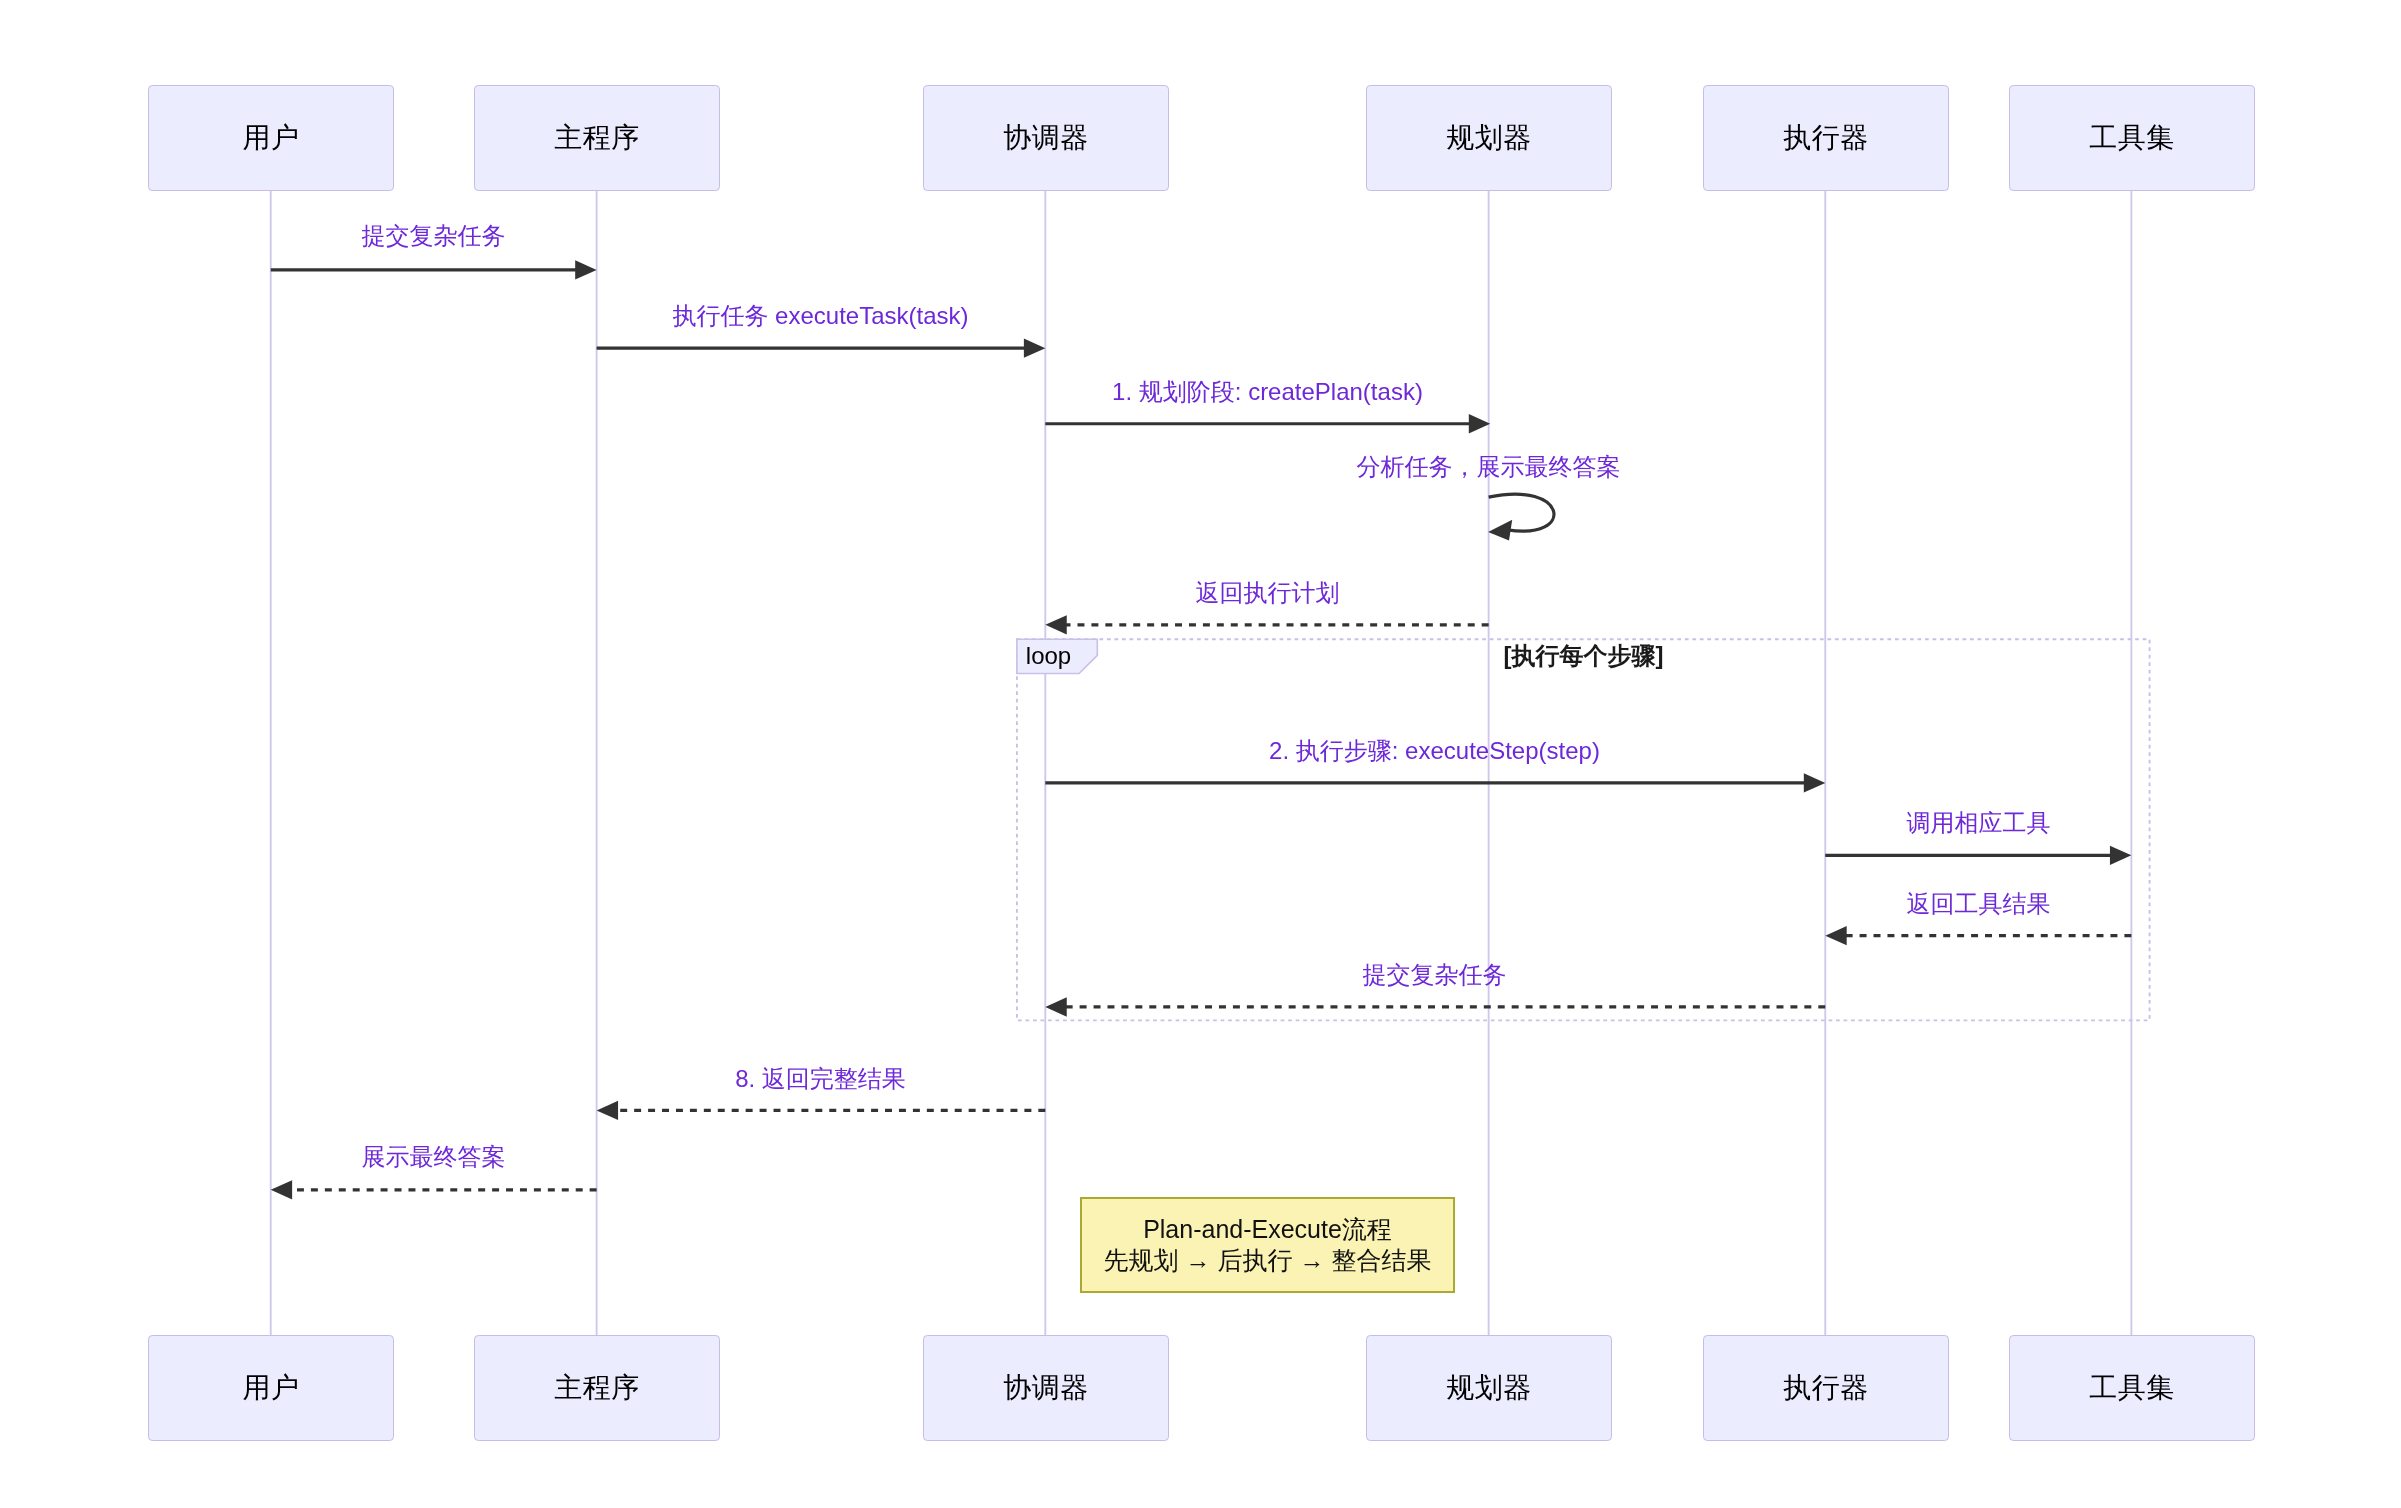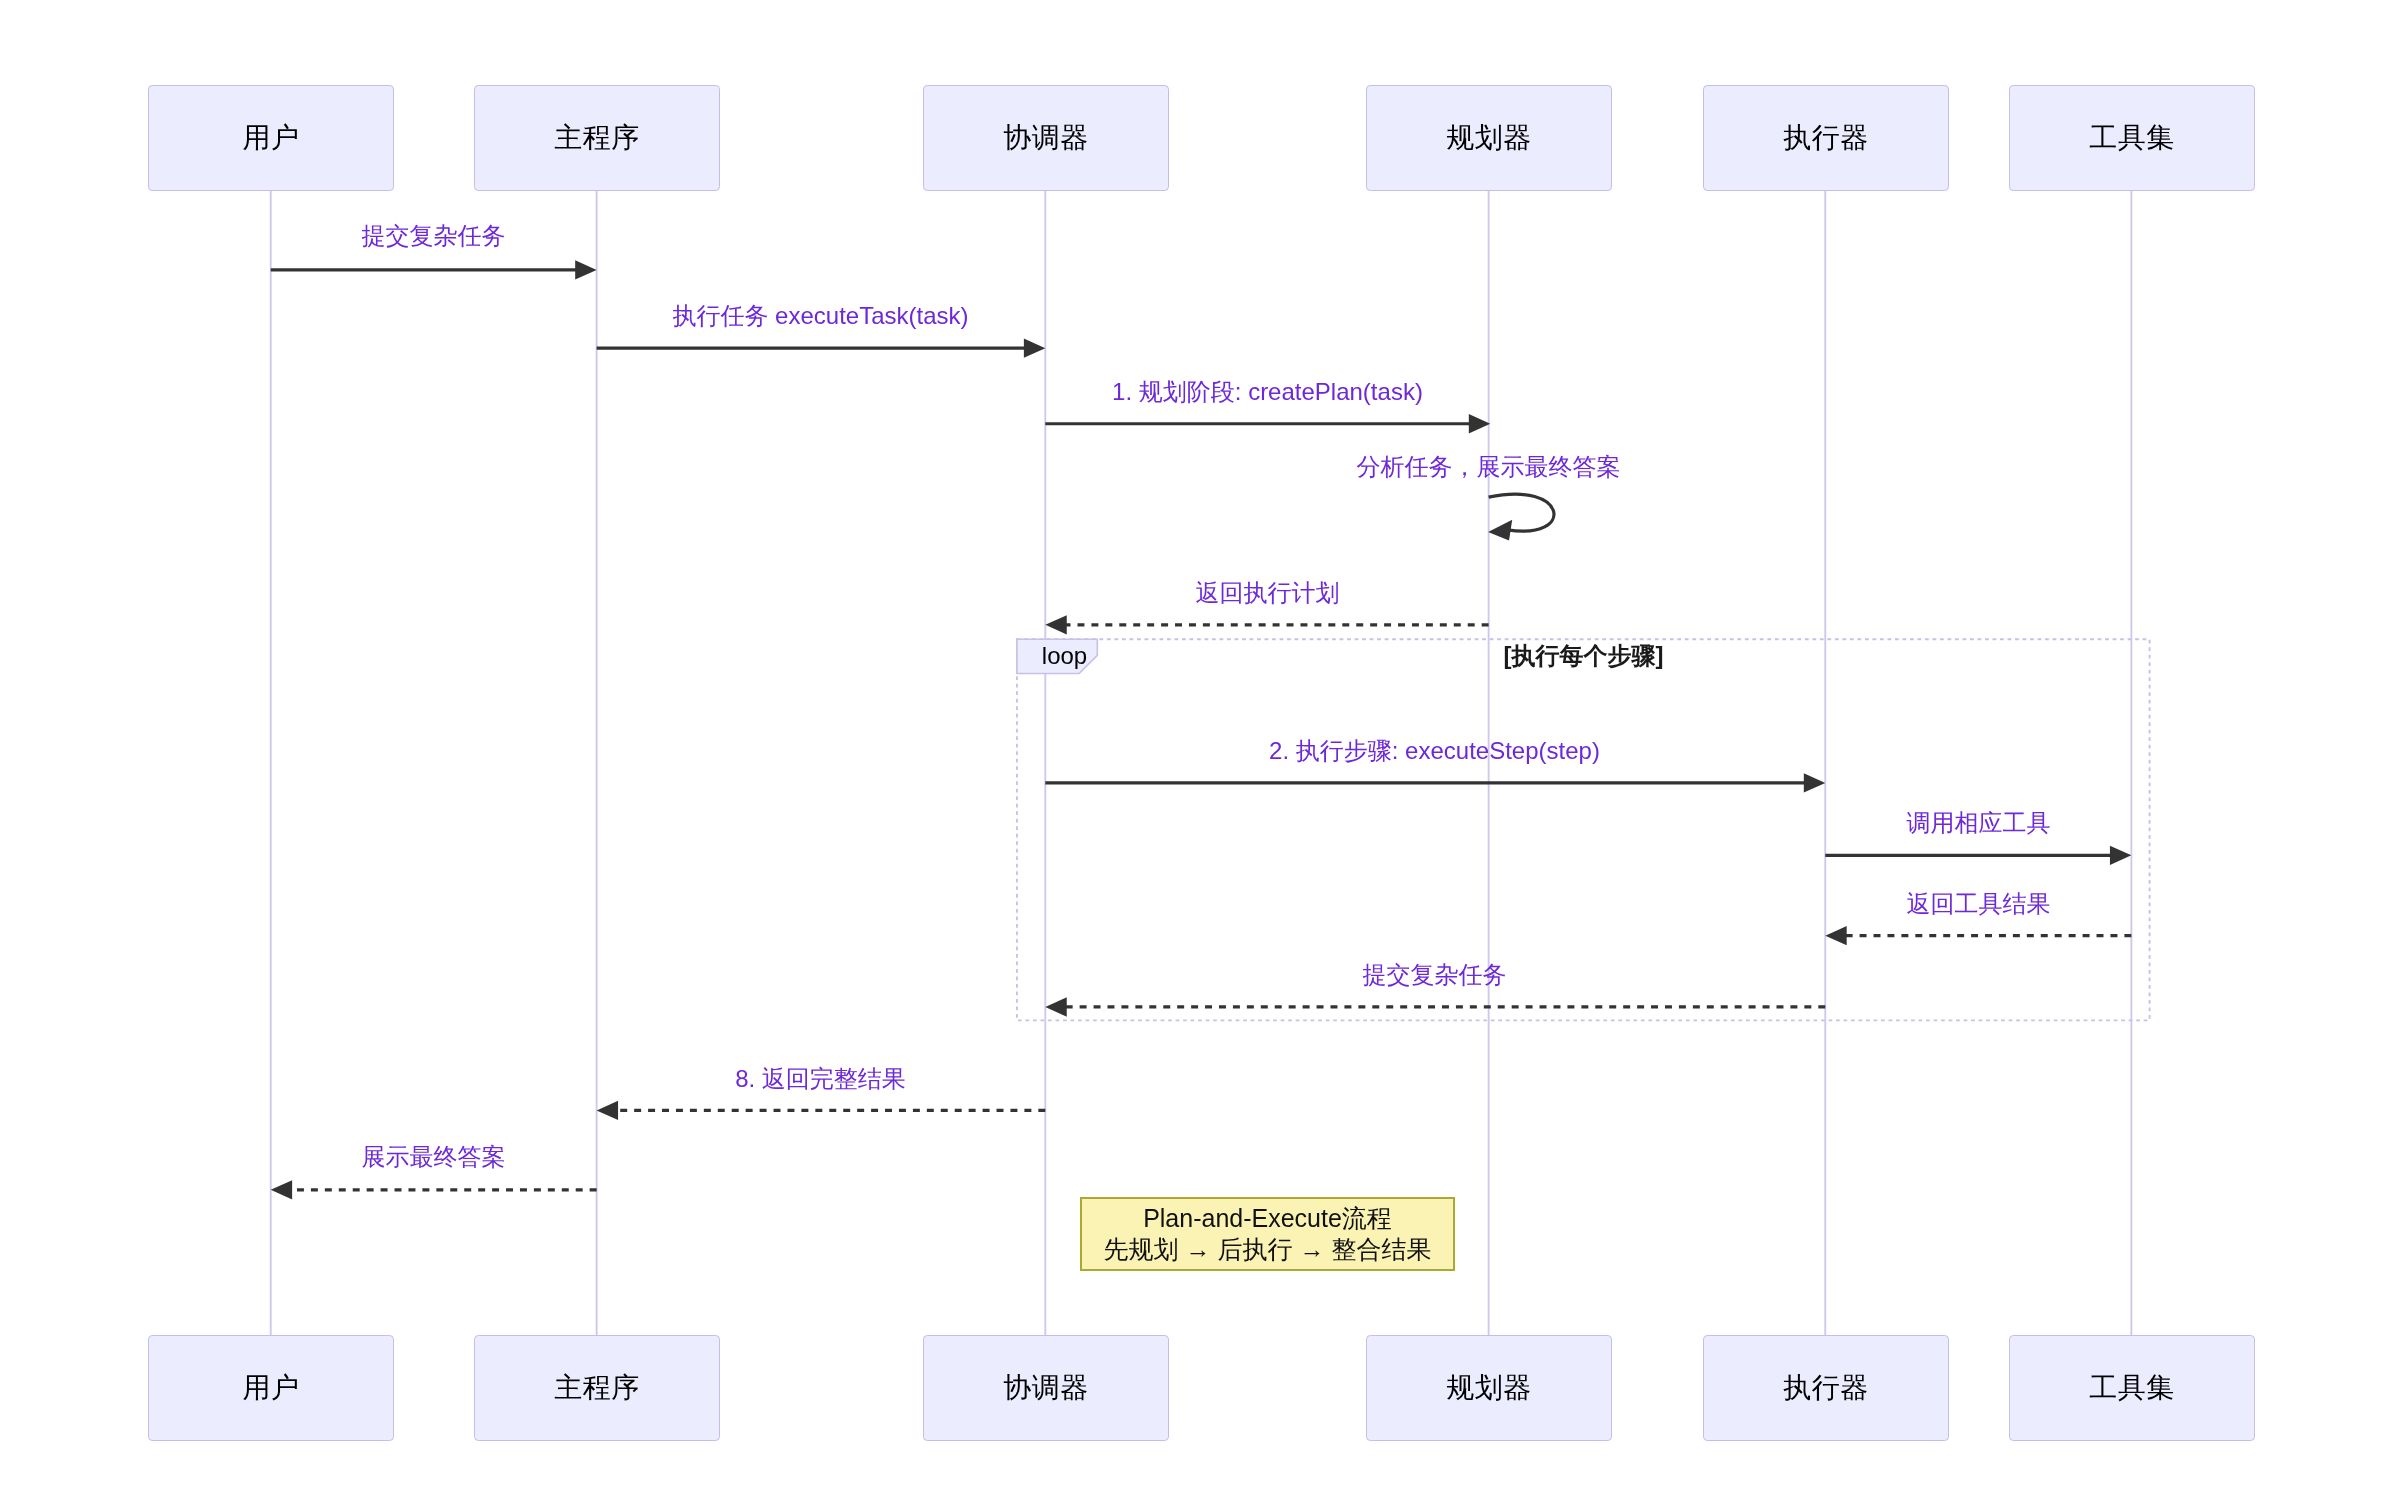--- a/index.html
+++ b/index.html
@@ -13,28 +13,28 @@
     font-size:28px;color:#000000;letter-spacing:0.5px;
   }
   .actor.top{top:85px;}
   .actor.bottom{top:1335px;}
   .msg{
     position:absolute;width:643px;text-align:center;
     font-size:24px;line-height:35px;color:#6d28d9;
   }
   .loop-operator{
     position:absolute;left:1017px;top:641px;width:63px;height:30px;
-    text-align:center;font-size:24px;line-height:30px;color:#000000;margin-left:16px;
+    text-align:center;font-size:24px;line-height:30px;color:#000000;
   }
   .loop-condition{
     position:absolute;left:1017px;top:640px;width:1133px;
     text-align:center;font-size:24px;line-height:32px;font-weight:600;color:#1a1a1a;
   }
   .note{
-    position:absolute;left:1080px;top:1197px;width:375px;height:74px;box-sizing:border-box;
+    position:absolute;left:1080px;top:1197px;width:375px;height:96px;box-sizing:border-box;
     background:#FBF3B3;border:2.1px solid #AAAA33;
     display:flex;flex-direction:column;align-items:center;justify-content:center;
     font-size:25px;line-height:31px;font-weight:500;color:#111111;text-align:center;
   }
 </style>
 </head>
 <body>
 
 <div id="canvas">
 

